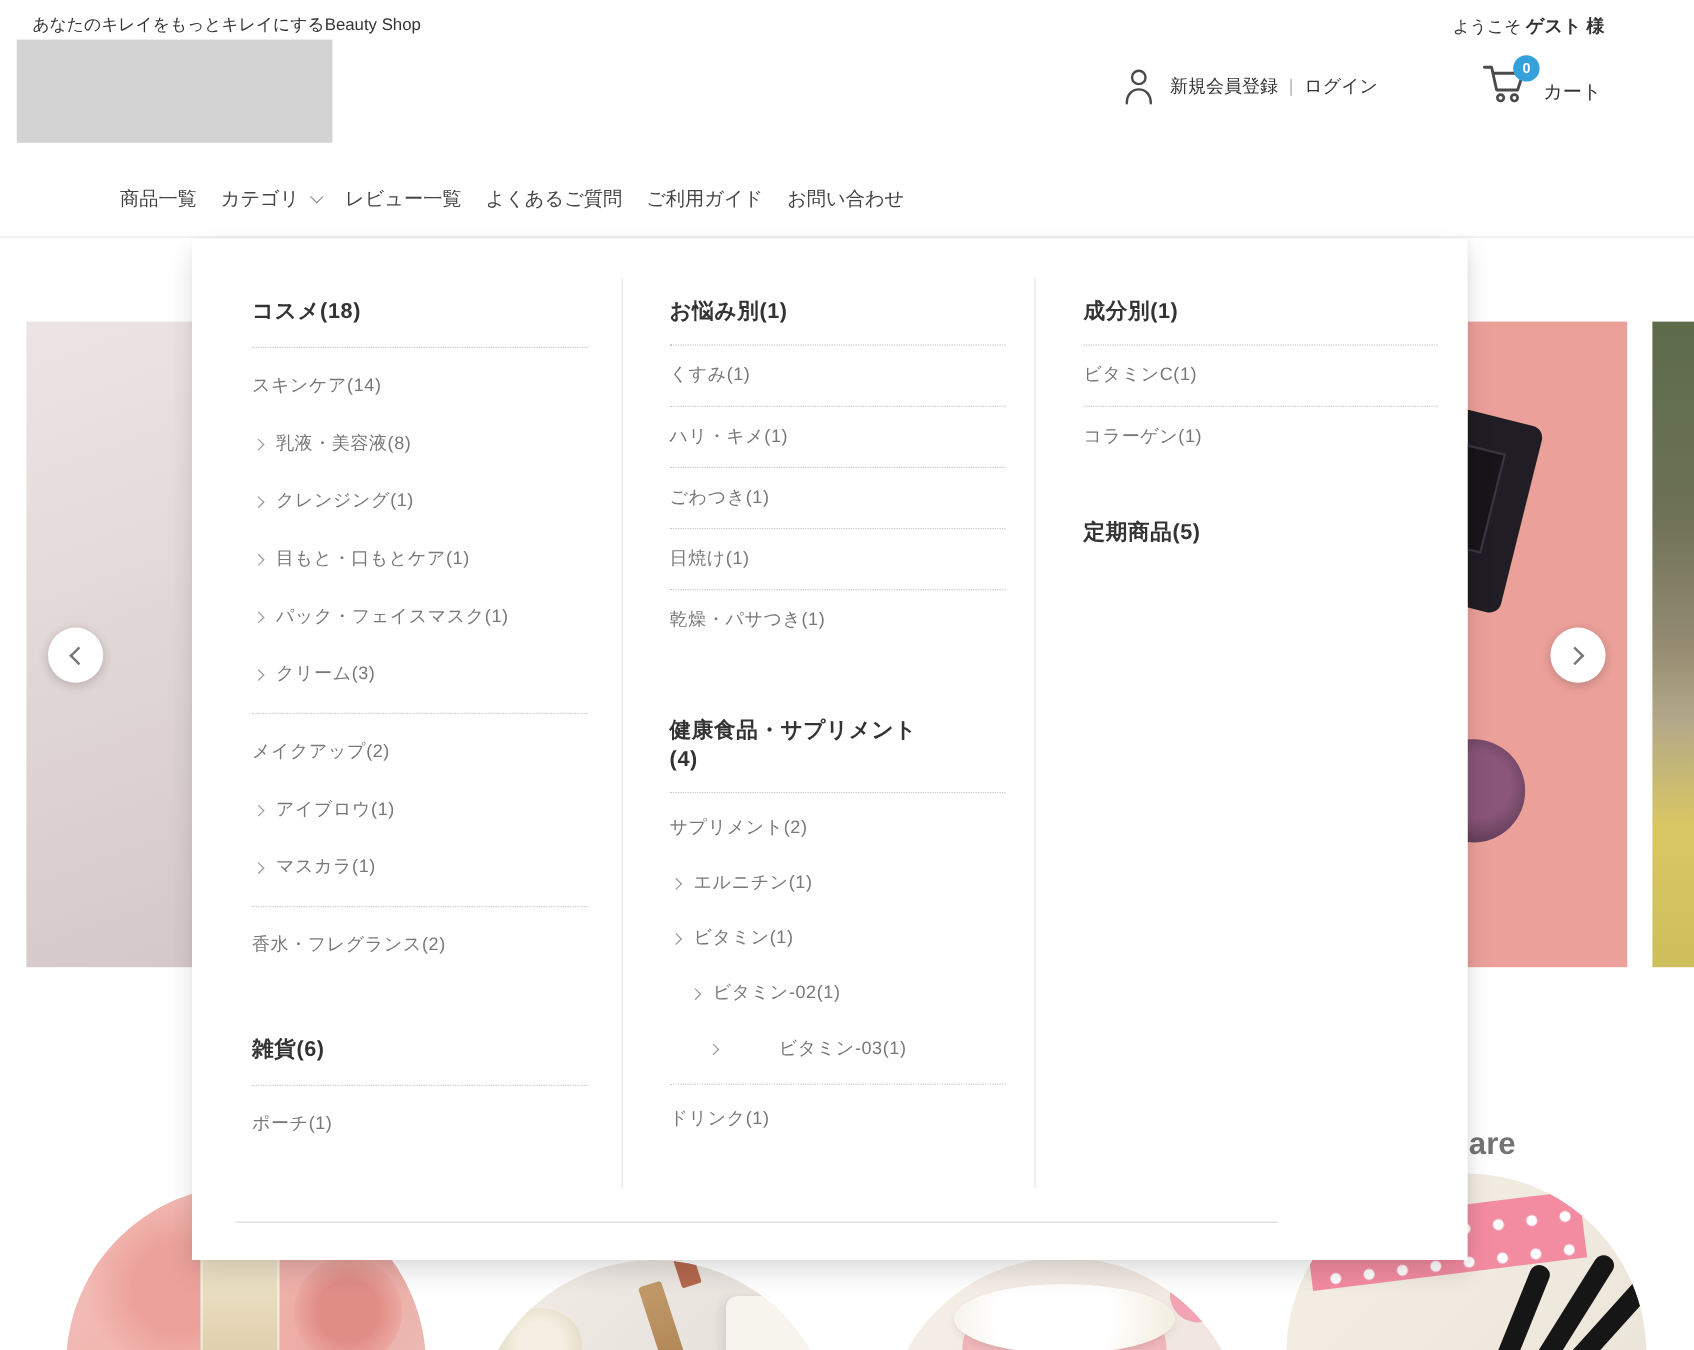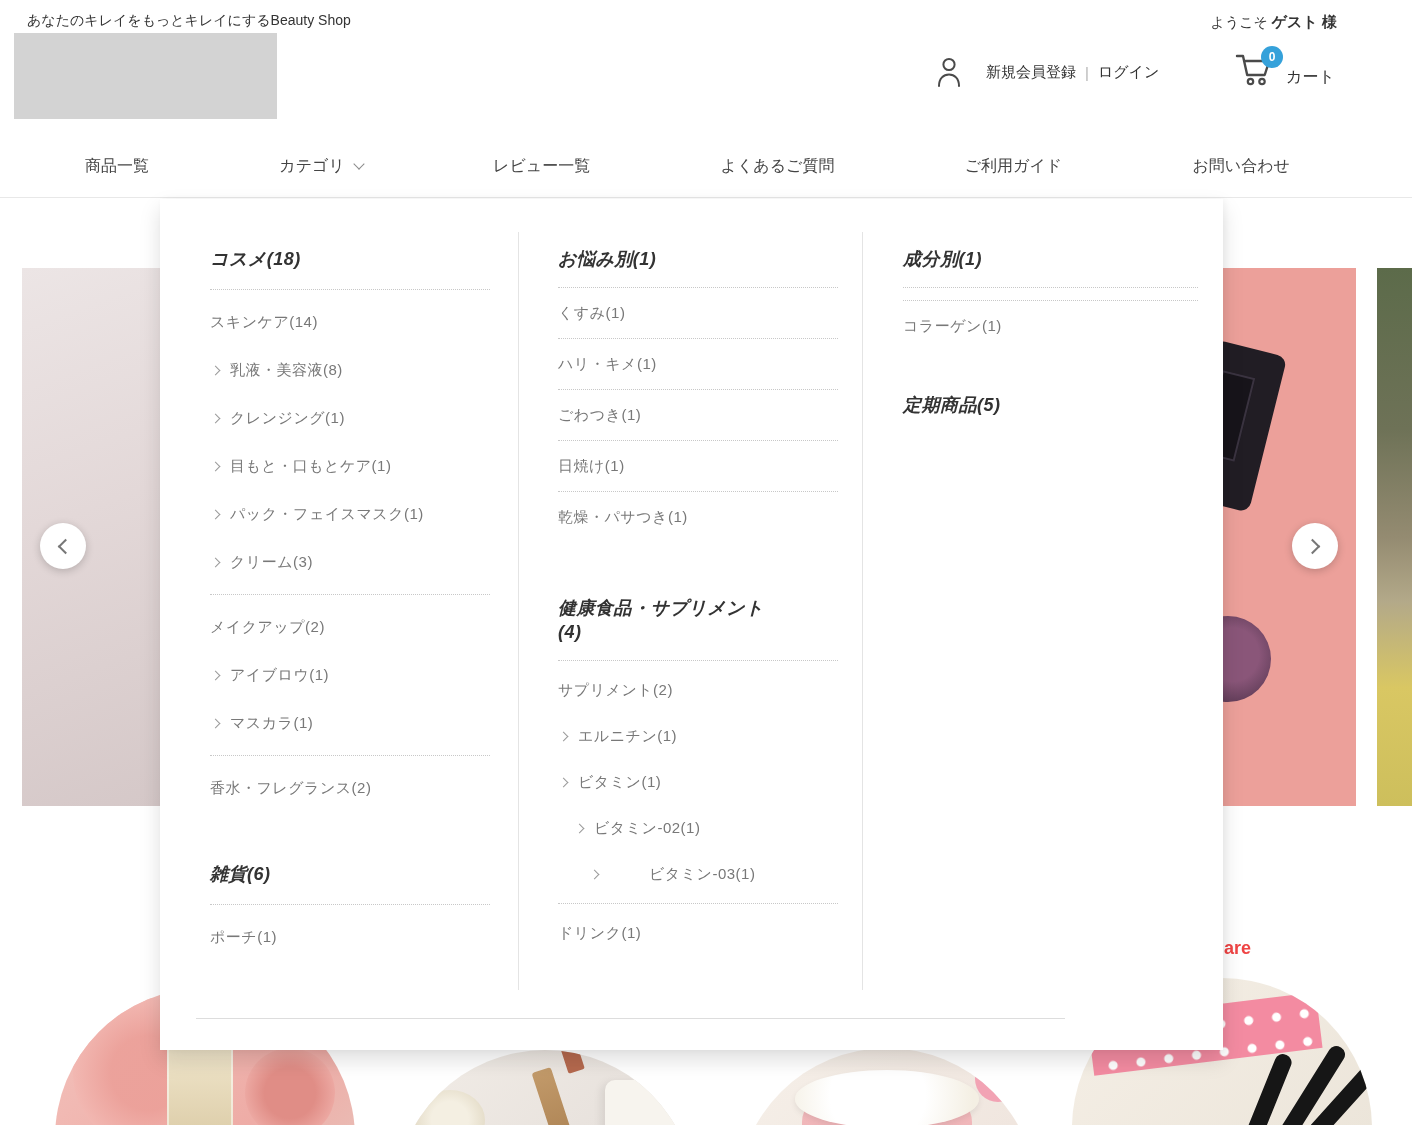--- a/index.html
+++ b/index.html
@@ -6,50 +6,50 @@
   html,body { width:1412px; height:1125px; }
   body {
     position:relative; overflow:hidden; background:#fff;
     font-family:"Liberation Sans","DejaVu Sans",sans-serif; color:#333;
   }
   
   .tagline { position:absolute; left:27px; top:12px; font-size:14px; color:#333; }
   .welcome { position:absolute; right:75px; top:13px; font-size:14px; color:#333; }
   .welcome b { font-size:15px; }
   .logo-box { position:absolute; left:14px; top:33px; width:263px; height:86px; background:#d3d3d3; }
-  .account { position:absolute; left:936px; top:56px; display:flex; align-items:center; gap:24px; }
+  .account { position:absolute; left:936px; top:56px; display:flex; align-items:center; gap:13px; }
   .account-text { font-size:15px; color:#333; display:flex; gap:9px; align-items:center; }
   .account-sep { color:#b5b5b5; }
   .cart { position:absolute; left:1235px; top:50px; display:flex; align-items:flex-end; gap:9px; }
   .cart-icon-wrap { position:relative; width:42px; height:44px; }
   .cart-badge {
     position:absolute; right:-6px; top:-4px; width:22px; height:22px; border-radius:50%;
     color:#fff; font-size:12px; font-weight:bold; display:flex; align-items:center; justify-content:center;
   }
   .cart-label { font-size:16px; color:#333; padding-bottom:6px; }
   
-  .nav { position:absolute; left:85px; top:140px; width:1205px; height:52px; display:flex; justify-content:space-between; align-items:center; }
+  .nav { position:absolute; left:100px; top:140px; width:1205px; height:52px; display:flex; justify-content:flex-start; align-items:center;gap:20px; }
   .nav-item { font-size:16px; color:#444; display:flex; align-items:center; cursor:pointer; }
   .caret { width:8px; height:8px; border-right:1.5px solid #8b8b8b; border-bottom:1.5px solid #8b8b8b; transform:rotate(45deg); display:inline-block; margin-left:10px; margin-top:-4px; }
   .nav-border { position:absolute; left:0; top:197px; width:1412px; height:1px; background:#e8e8e8; }
   
   .slide { position:absolute; top:268px; height:538px; z-index:1; }
   .slide-left { left:22px; width:138px; background:linear-gradient(160deg,#ece5e5 0%,#e3d8d8 45%,#d5c8c8 100%); }
   .slide-pink { left:1223px; width:133px; background:#eca09a; overflow:hidden; }
   .compact { position:absolute; left:-28px; top:78px; width:74px; height:160px; background:#211d24; border-radius:10px; transform:rotate(14deg); }
   .compact-inner { position:absolute; left:14px; top:28px; width:34px; height:86px; background:#17141a; border:2px solid #3a3340; }
   .puff { position:absolute; left:-38px; top:348px; width:86px; height:86px; border-radius:50%; background:radial-gradient(circle at 55% 45%,#8a5679 0 40%,#5f3c57 75%); }
   .slide-right { left:1377px; width:35px; background:linear-gradient(to bottom,#5c6b4a 0%,#6e7257 30%,#948b71 50%,#b3a989 62%,#d9c763 78%,#cdbf5c 100%); }
   .arrow-btn { position:absolute; top:523px; width:46px; height:46px; border-radius:50%; background:#fff; box-shadow:0 2px 9px rgba(0,0,0,.2); z-index:3; display:flex; align-items:center; justify-content:center; cursor:pointer; }
   .arrow-prev { left:40px; }
   .arrow-next { left:1292px; }
   .glyph-left  { width:11px; height:11px; border-left:2px solid #777; border-bottom:2px solid #777; transform:rotate(45deg); margin-left:5px; }
   .glyph-right { width:11px; height:11px; border-right:2px solid #777; border-top:2px solid #777; transform:rotate(45deg); margin-right:5px; }
   
-  .partial-heading { position:absolute; left:1224px; top:938px; z-index:2; font-size:18px; font-weight:bold; color:#ef4444; }
+  .partial-heading { position:absolute; left:1224px; top:938px; z-index:2; font-size:26px; font-weight:bold; color:#737373; }
   
   .circle { position:absolute; width:300px; height:300px; border-radius:50%; overflow:hidden; z-index:1; }
   .c1 { left:55px;  top:988px;  background:linear-gradient(135deg,#f3c2bc 0%,#eeaca6 55%,#e5cfc6 100%); }
   .c1 .rose1 { position:absolute; left:18px; top:10px; width:150px; height:150px; border-radius:50%; background:radial-gradient(circle,#eb9e97 0 35%,#f2b7b1 70%); opacity:.85; }
   .c1 .rose2 { position:absolute; left:190px; top:60px; width:90px; height:90px; border-radius:50%; background:radial-gradient(circle,#e08d86 0 40%,#eeaca6 75%); }
   .c1 .bottle { position:absolute; left:112px; top:36px; width:66px; height:120px; border-radius:8px; background:linear-gradient(#f5ecd4,#dbcba6); box-shadow:0 0 0 2px rgba(255,255,255,.5) inset; }
   .c1 .bottle-cap { position:absolute; left:134px; top:18px; width:22px; height:20px; background:#e9dcbc; border-radius:3px; }
   .c2 { left:395px; top:1050px; background:linear-gradient(135deg,#f2ede7 0%,#ddd6d2 100%); }
   .c2 .lip-tube { position:absolute; left:150px; top:18px; width:20px; height:90px; background:linear-gradient(#c29a6a,#a97f50); transform:rotate(-18deg); border-radius:3px; }
   .c2 .lip-bullet { position:absolute; left:168px; top:-12px; width:17px; height:34px; background:#b5694e; transform:rotate(-18deg); border-radius:8px 8px 2px 2px; }
@@ -69,21 +69,21 @@
   
   .panel { position:absolute; left:160px; top:199px; width:1063px; height:851px; background:#fff; z-index:10;
            box-shadow:0 10px 20px rgba(0,0,0,.13), 2px 0 6px rgba(0,0,0,.04); }
   .col-divider { position:absolute; top:33px; bottom:60px; width:1px; background:#e4e4e4; }
   .cd1 { left:358px; } .cd2 { left:702px; }
   .panel-bottom-line { position:absolute; left:36px; top:819px; width:869px; height:1px; background:#ddd; }
   .mm-col { position:absolute; top:44px; display:flex; flex-direction:column; }
   .col-0 { left:50px;  width:280px; }
   .col-1 { left:398px; width:280px; }
   .col-2 { left:743px; width:295px;justify-content:space-between; }
-  .mm-header { font-size:18px; font-weight:bold; color:#333; line-height:24px; margin:4px 0 10px; letter-spacing:.5px; cursor:pointer;font-style:italic; }
+  .mm-header { font-size:18px; font-weight:bold; color:#333; line-height:24px; margin:4px 0 10px; letter-spacing:.5px; cursor:pointer; }
   .mm-header--narrow { max-width:208px;margin-top:20px; }
   .mm-divider { border-top:1px dotted #c8c8c8; margin:8px 0; }
   .tight .mm-divider { margin:6px 0; }
   .mm-item { font-size:15px; color:#787878; line-height:22px; margin:13px 0; display:flex; align-items:center; letter-spacing:.5px; cursor:pointer; }
   .tight .mm-item { margin:8px 0; }
   .tight .mm-item.sp { margin:12px 0; }
   .chev { width:7px; height:7px; border-top:1.5px solid #9a9a9a; border-right:1.5px solid #9a9a9a; transform:rotate(45deg); display:inline-block; margin-right:11px; flex:none; }
   .ind1 { padding-left:2px; } .ind2 { padding-left:18px;text-align:right; } .ind3 { padding-left:33px;gap:40px; }
   .mm-gap-1 { height:46px; } .mm-gap-2 { height:40px; } .mm-gap-3 { height:44px; }
 </style>
@@ -286,20 +286,23 @@
       </div>
     <div class="mm-divider"></div>
     <div class="mm-item sp">
         <span>ドリンク(1)</span>
       </div>
   </div>
 
   <div class="mm-col col-2 tight">
     <div class="mm-header">成分別(1)</div>
     <div class="mm-divider"></div>
+    <div class="mm-item">
+        <span>ビタミンC(1)</span>
+      </div>
     <div class="mm-divider"></div>
     <div class="mm-item">
         <span>コラーゲン(1)</span>
       </div>
     <div class="mm-gap-3"></div>
     <div class="mm-header">定期商品(5)</div>
   </div>
 </div>
 
 </body></html>

